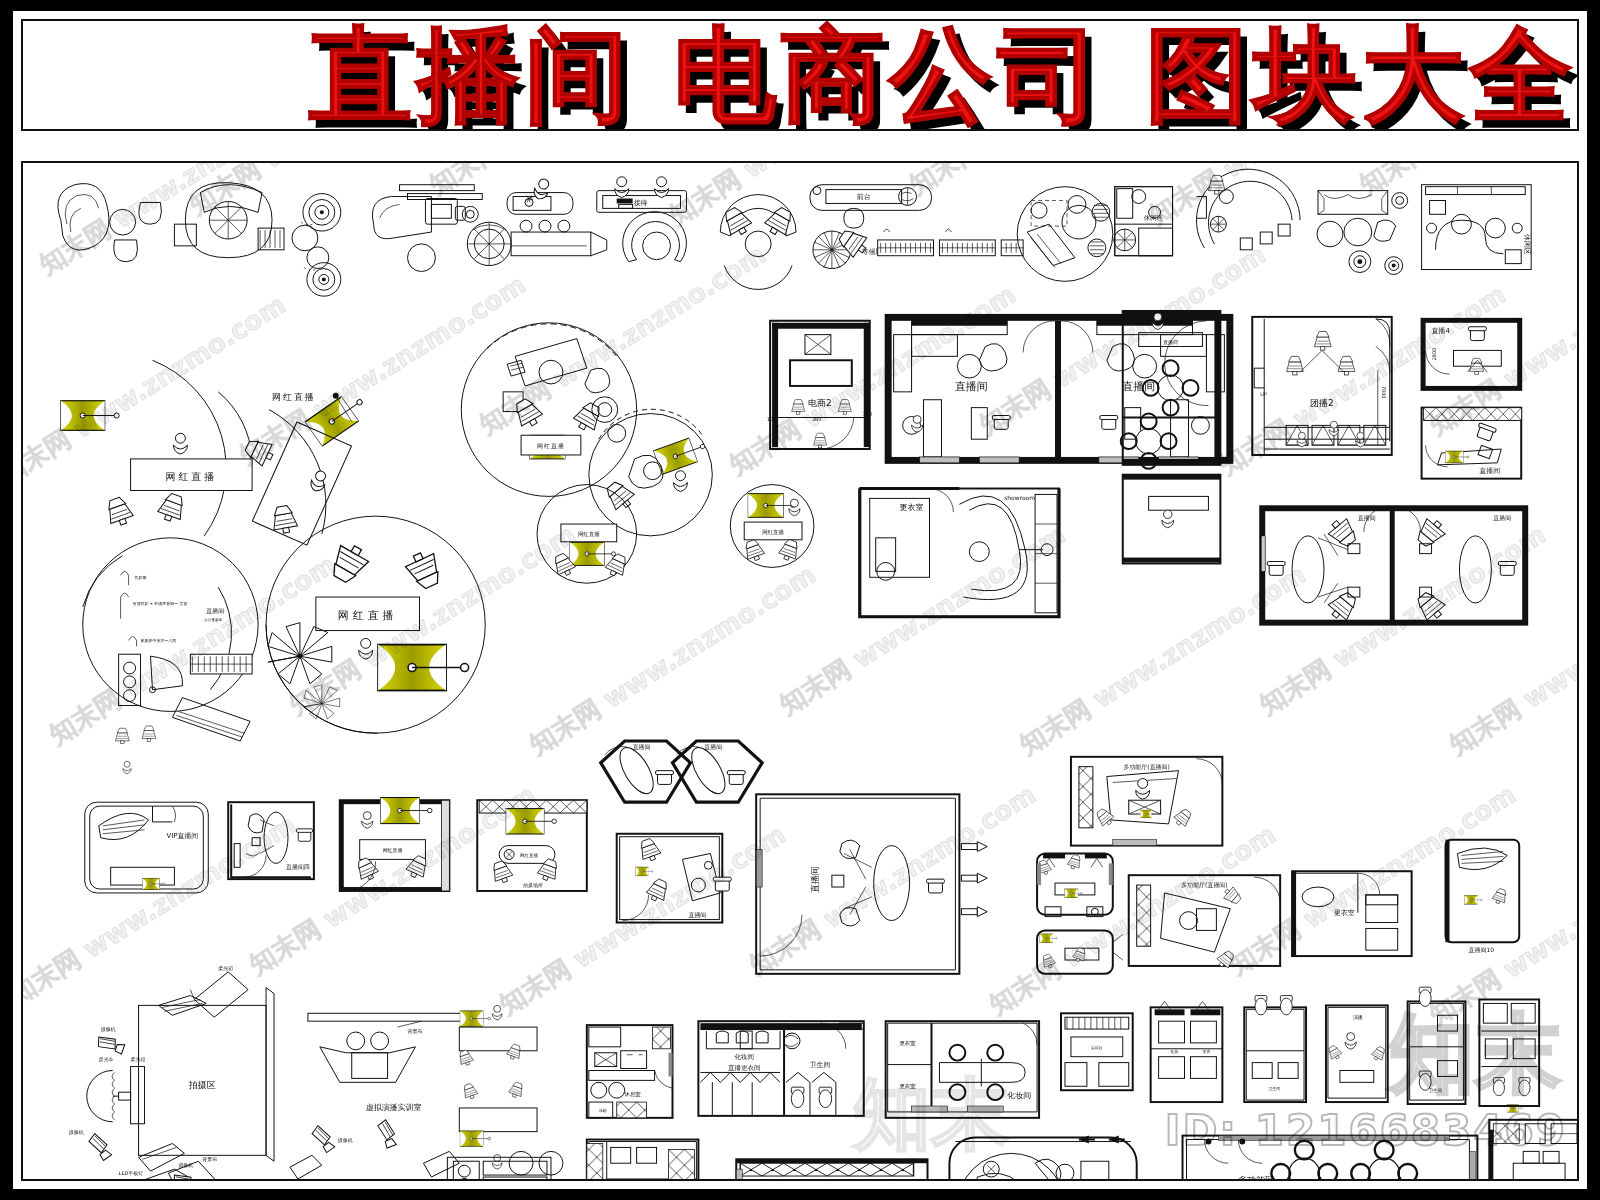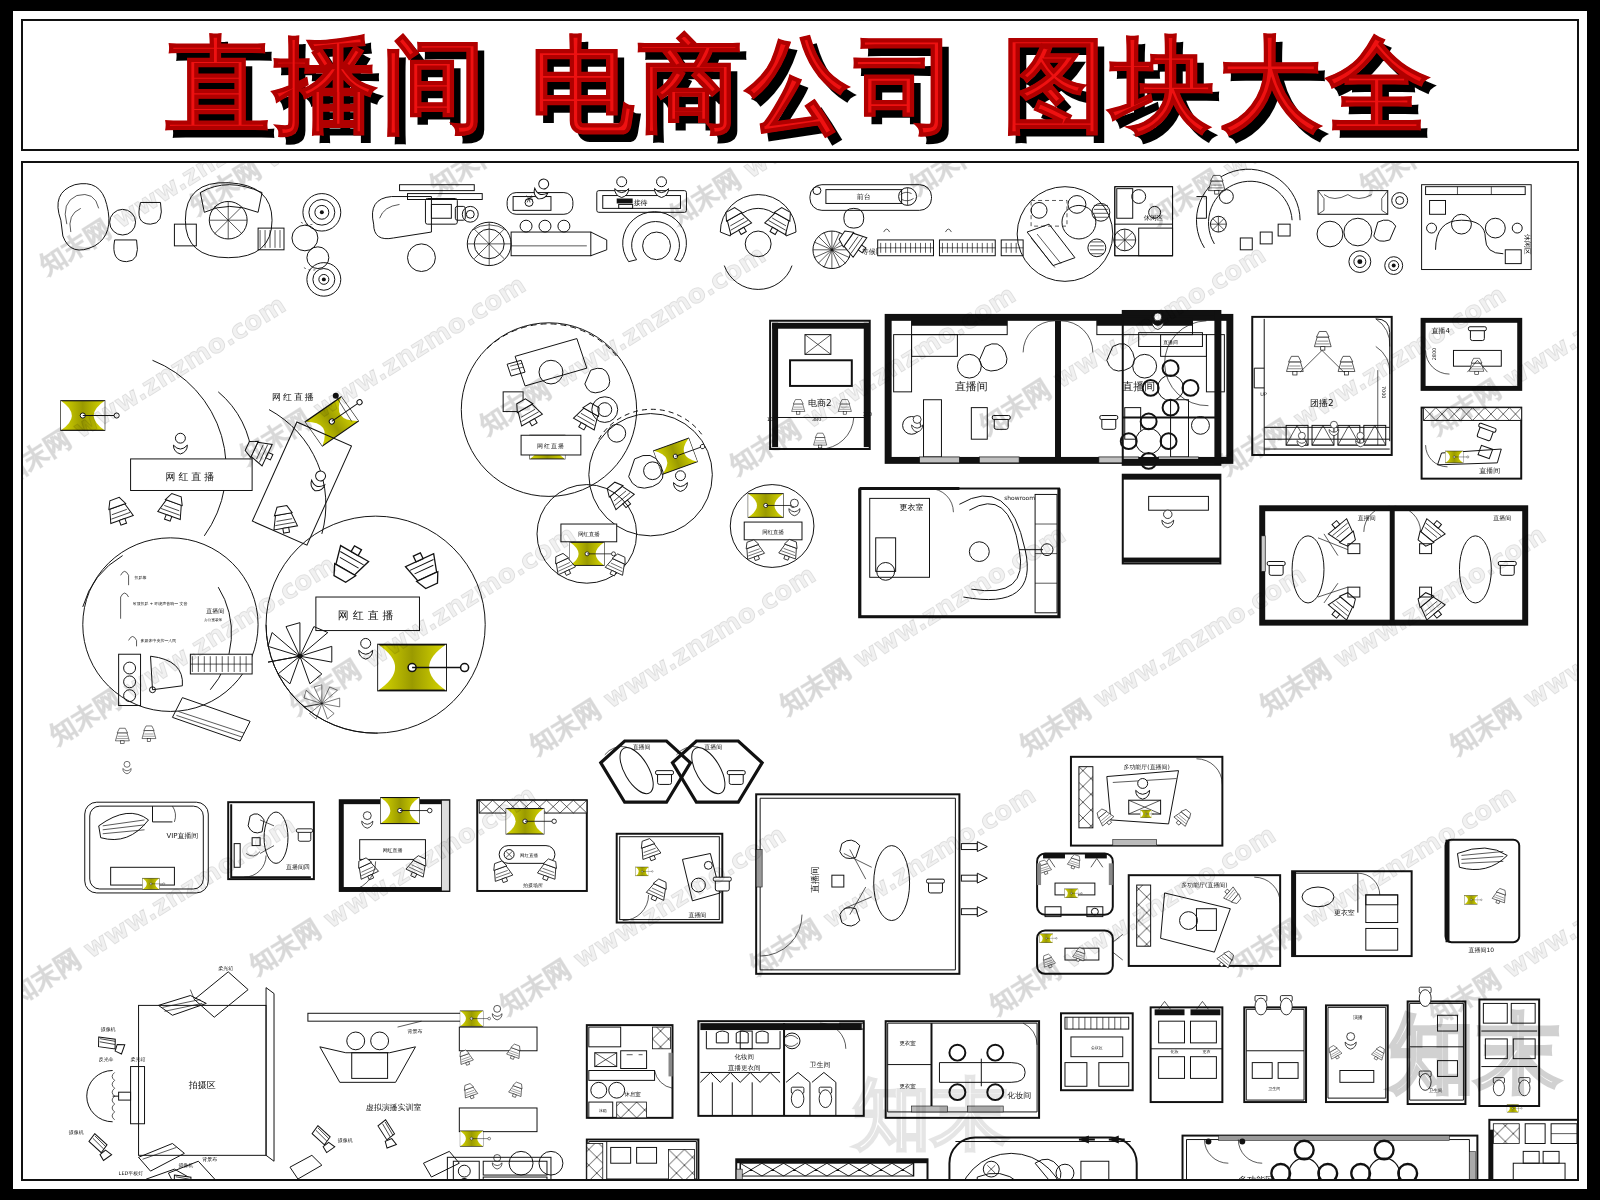--- a/index.html
+++ b/index.html
@@ -15,24 +15,24 @@
     background:#000;box-sizing:border-box;
     padding:8px 10px;
   }
   .inner-frame{
     position:relative;width:100%;height:100%;
     background:#fff;box-sizing:border-box;
     border:3px solid #000;
   }
   
   .title-band{
-    position:absolute;left:8px;top:8px;right:8px;height:132px;
+    position:absolute;left:8px;top:8px;right:8px;height:112px;
     background:#fff;border:2px solid #111;
     box-sizing:border-box;
-    display:flex;align-items:center;justify-content:center;
+    display:flex;align-items:center;justify-content:flex-end;
     overflow:hidden;
   }
   .title-text{
     font-family:"DejaVu Sans","Liberation Sans",sans-serif;
     font-weight:bold;
     font-size:104px;
     line-height:1;
     letter-spacing:4px;
     color:#ee1111;
     text-shadow:7px 8px 0 #000;
@@ -1241,17 +1241,18 @@
         <div class="wm" style="left:-20px;top:820px;  transform:rotate(-32deg);">知末网 www.znzmo.com</div>
         <div class="wm" style="left:220px; top:790px; transform:rotate(-32deg);">知末网 www.znzmo.com</div>
         <div class="wm" style="left:470px; top:830px; transform:rotate(-32deg);">知末网 www.znzmo.com</div>
         <div class="wm" style="left:720px; top:790px; transform:rotate(-32deg);">知末网 www.znzmo.com</div>
         <div class="wm" style="left:960px; top:830px; transform:rotate(-32deg);">知末网 www.znzmo.com</div>
         <div class="wm" style="left:1200px;top:790px; transform:rotate(-32deg);">知末网 www.znzmo.com</div>
         <div class="wm" style="left:1400px;top:840px; transform:rotate(-32deg);">知末网 www.znzmo.com</div>
 
         <div class="wm-big" style="left:830px; top:900px;">知末</div>
         <div class="zt-logo">知末</div>
+        <div class="id-stamp">ID: 1216683469</div>
       </div>
 
     </div>
   </div>
 </div>
 
 </body></html>

